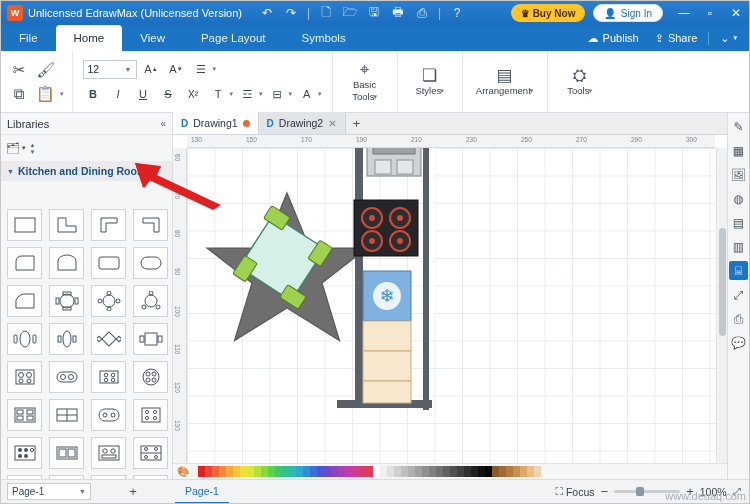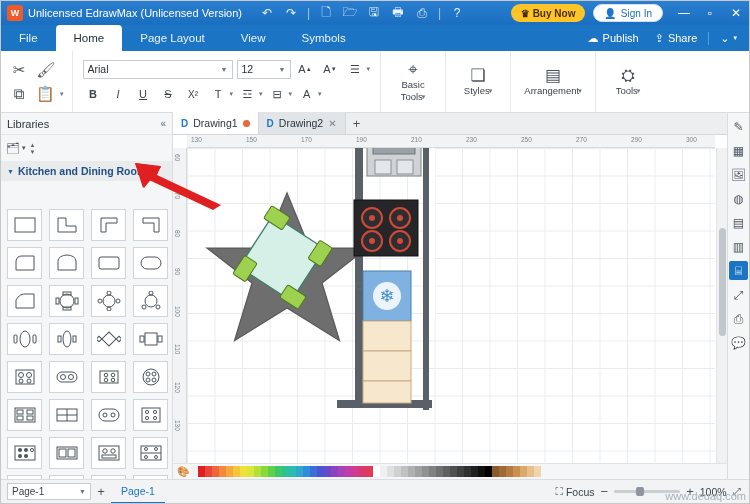--- a/index.html
+++ b/index.html
@@ -234,21 +234,21 @@
     display: flex; align-items: center; padding-left: 3px;
   }
   .cb-ico { width: 15px; font-size: 10px; color: #4a545e; text-align: center; }
   .swatches { display: flex; height: 11px; flex: 1; }
   .sw { width: 7px; height: 11px; }
 
   
   .statusbar {
     position: absolute; left: 0; right: 0; bottom: 0; height: 24px;
     background: #f2f3f4; border-top: 1px solid #d9dde1;
-    display: flex; align-items: center; font-size: 10.5px; color: #39434d;
+    display: flex; align-items: center; font-size: 10.5px; color: #39434d; gap: 32px;
   }
   .pg-combo {
     width: 84px; height: 17px; margin-left: 6px; border: 1px solid #c6ccd2;
     background: #fff; display: flex; align-items: center; padding: 0 4px; font-size: 10px;
   }
   .pg-combo .cc { margin-left: auto; font-size: 7px; color: #6b7580; }
   .sb-plus { width: 20px; text-align: center; font-size: 13px; color: #46515c; }
   .page-tab {
     height: 24px; padding: 0 10px; display: flex; align-items: center;
     color: #1b74c4; border-bottom: 2px solid #1b74c4; font-size: 10.5px;
@@ -307,24 +307,24 @@
   </div>
 
   <div class="ribbon-tabs">
     <div class="rtab">
         <span>File</span>
       </div>
     <div class="rtab active">
         <span>Home</span>
       </div>
     <div class="rtab">
+        <span>View</span>
+      </div>
+    <div class="rtab">
         <span>Page Layout</span>
-      </div>
-    <div class="rtab">
-        <span>View</span>
       </div>
     <div class="rtab">
         <span>Symbols</span>
       </div>
     <div class="ribbon-right">
       <div class="rbtn">
         <span>☁</span>
         <span>Publish</span>
       </div>
       <div class="rbtn">
@@ -351,24 +351,20 @@
           <div class="big-ico">⧉</div>
           <div class="big-ico">📋</div>
           <span class="caret">▾</span>
         </div>
       </div>
     </div>
 
     <div class="rgroup">
       <div class="font-area">
         <div class="font-row">
-          <div class="combo fname">
-            <span class="cv">Arial</span>
-            <span class="cc">▼</span>
-          </div>
           <div class="combo fsize">
             <span class="cv">12</span>
             <span class="cc">▼</span>
           </div>
           <div class="mini">A<sup style="font-size:6px">▲</sup></div>
           <div class="mini">A<sup style="font-size:6px">▼</sup></div>
           <div class="mini">☰</div>
           <span class="caret">▾</span>
         </div>
         <div class="font-row">

